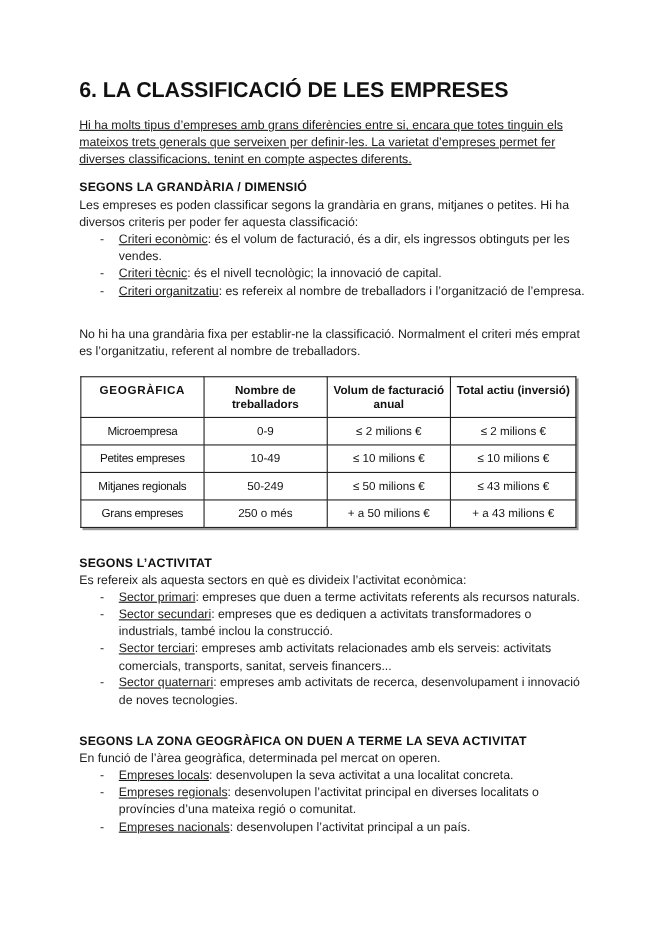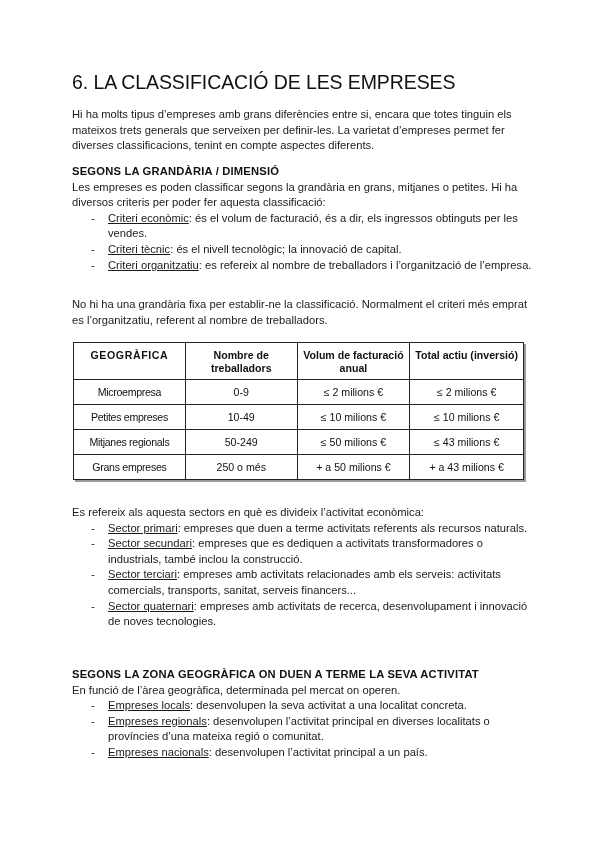--- a/index.html
+++ b/index.html
@@ -19,33 +19,33 @@
       position: absolute;
       left: 72px;
       top: 0;
       width: 460px;
     }
     .title {
       position: absolute;
       left: 0;
       top: 71px;
       font-size: 19.5px;
-      font-weight: normal;
+      font-weight: bold;
       letter-spacing: -0.1px;
       margin: 0;
       white-space: nowrap;
       color: #111;
     }
     .para {
       font-size: 11.2px;
       line-height: 15.6px;
       margin: 0;
       color: #1a1a1a;
     }
-    .intro { position: absolute; left: 0; top: 107px; width: 460px; }
+    .intro { position: absolute; left: 0; top: 107px; width: 460px; text-decoration: underline; }
     .section-head {
       font-size: 11.2px;
       font-weight: bold;
       line-height: 15.6px;
       margin: 0;
       letter-spacing: 0.2px;
       color: #111;
       white-space: nowrap;
     }
     .sec1 { position: absolute; left: 0; top: 164px; width: 460px; }
@@ -177,20 +177,21 @@
       <tr>
         <td class="rowhead">Grans empreses</td>
         <td>250 o més</td>
         <td>+ a 50 milions €</td>
         <td>+ a 43 milions €</td>
       </tr>
     </tbody>
   </table>
 
   <div class="sec2">
+    <h2 class="section-head">SEGONS L’ACTIVITAT</h2>
     <p class="para">Es refereix als aquesta sectors en què es divideix l’activitat econòmica:</p>
     <ul class="dash">
       <li>
         <span class="dash-mark">-</span>
         <span class="term">Sector primari</span><span>: empreses que duen a terme activitats referents als recursos naturals.</span>
       </li>
       <li>
         <span class="dash-mark">-</span>
         <span class="term">Sector secundari</span><span>: empreses que es dediquen a activitats transformadores o industrials, també inclou la construcció.</span>
       </li>

